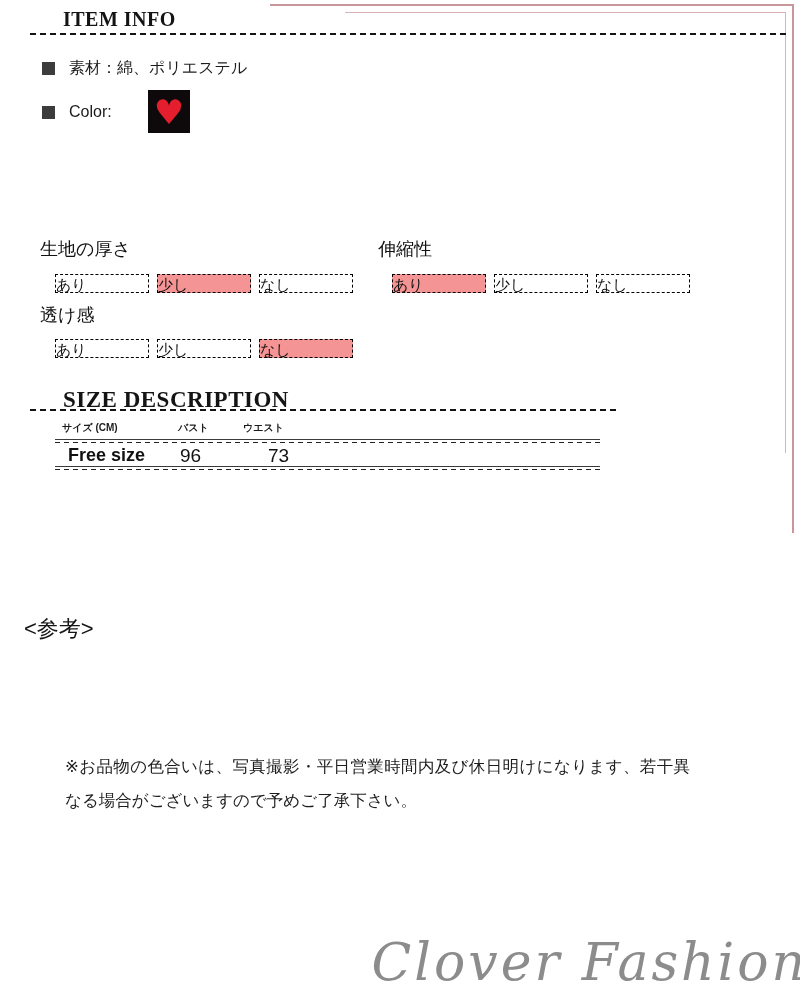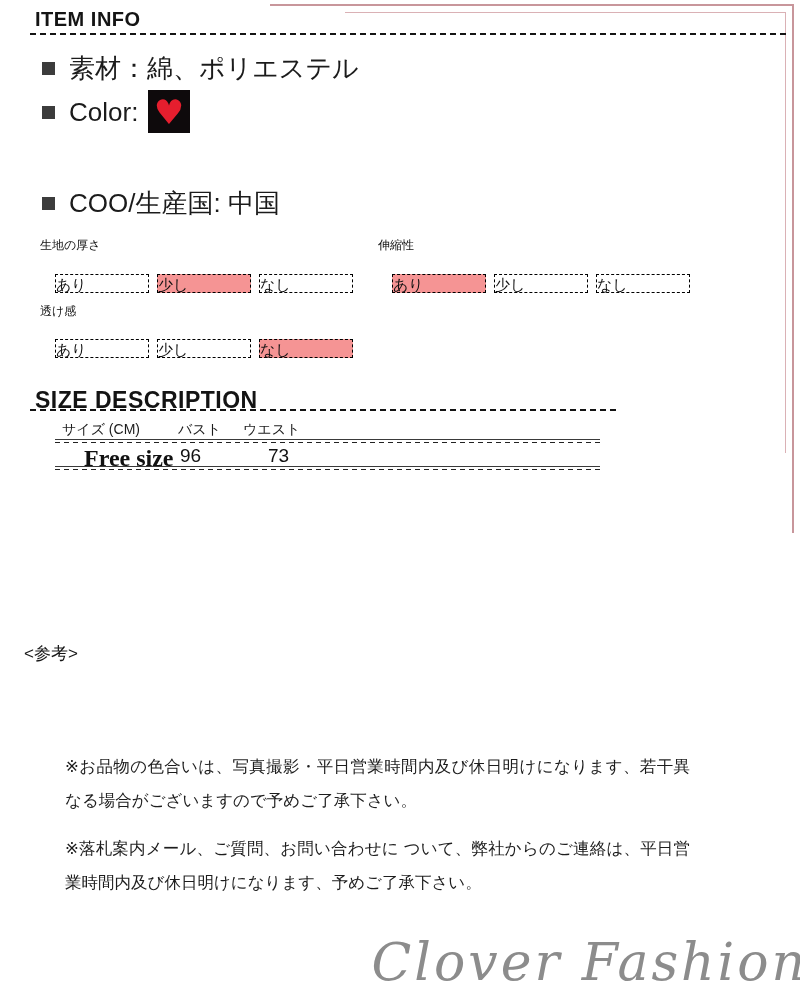--- a/index.html
+++ b/index.html
@@ -14,56 +14,56 @@
     border-right:2px solid var(--frame-outer-pink,#c8969b);
     box-sizing:border-box;pointer-events:none;
   }
   .frame-inner{
     position:absolute;left:345px;top:12px;width:441px;height:441px;
     border-top:1px solid var(--frame-inner-pink,#dab1b5);
     border-right:1px solid var(--frame-inner-pink,#dab1b5);
     box-sizing:border-box;pointer-events:none;
   }
   .serif-title{
-    position:absolute;font-family:Liberation Sans, sans-serif;
-    font-weight:bold;color:#141414;letter-spacing:.5px;white-space:nowrap;
+    position:absolute;font-family:Liberation Serif, serif;
+    font-weight:bold;color:#141414;letter-spacing:.5px;white-space:nowrap;margin-left:28px;
   }
   .item-info-title{left:35px;top:8px;font-size:20px;}
   .size-desc-title{left:35px;top:387px;font-size:23px;}
   .dash{position:absolute;height:2px;
     background:repeating-linear-gradient(90deg,#141414 0 6px,transparent 6px 10px);}
   .dash.item-info-divider{left:30px;top:33px;width:758px;}
   .dash.size-desc-divider{left:30px;top:409px;width:588px;height:2px;}
   
   .bullet-row{position:absolute;left:42px;display:flex;align-items:center;height:24px;}
   .sq{width:13px;height:13px;background:#3c3c3c;margin-right:14px;flex:0 0 auto;}
-  .btext{font-size:26px;color:#1b1b1b;white-space:nowrap;}
+  .btext{font-size:16px;color:#1b1b1b;white-space:nowrap;}
   .color-swatch{
     position:absolute;left:148px;top:90px;width:42px;height:43px;
     background:var(--swatch-black,#0e0a0c);display:flex;align-items:center;justify-content:center;
   }
   .heart{color:var(--heart-red,#e51e2e);font-size:34px;line-height:1;font-family:"DejaVu Sans",sans-serif;}
   
-  .attr-label{position:absolute;font-size:12px;font-weight:500;color:#111;white-space:nowrap;}
+  .attr-label{position:absolute;font-size:18px;font-weight:500;color:#111;white-space:nowrap;}
   .opt-row{position:absolute;display:flex;}
   .opt{
     width:94px;height:19px;line-height:19px;margin-right:8px;box-sizing:border-box;
     border:1.5px dashed #000;font-size:15px;color:#111;background:#fff;
   }
   .opt.selected{background:var(--selected-pink,#f59494);}
   
   .tcell{position:absolute;white-space:nowrap;}
-  .th{font-size:14px;font-weight:normal;color:#1b1b1b;}
+  .th{font-size:10px;font-weight:bold;color:#1b1b1b;}
   .td-num{font-size:19px;color:#111;}
-  .td-size{font-family:Liberation Serif, serif;font-weight:bold;font-size:24px;color:#111;margin-left:16px;}
+  .td-size{font-family:Liberation Sans, sans-serif;font-weight:bold;font-size:18px;color:#111;}
   .tline-solid{position:absolute;height:1px;background:#3a3a3a;}
   .tline-dash{position:absolute;height:1px;
     background:repeating-linear-gradient(90deg,#222 0 5px,transparent 5px 9px);}
   
-  .ref-title{position:absolute;left:24px;top:642px;font-size:17px;color:#161616;}
+  .ref-title{position:absolute;left:24px;top:614px;font-size:22px;color:#161616;}
   .note{position:absolute;left:65px;width:625px;font-size:16.5px;line-height:34px;color:#1d1d1d;text-align:justify;}
   .note-1{top:645px;}
   .note-2{top:749px;}
   .note-3{top:831px;}
   
   .logo{
     position:absolute;right:-8px;top:932px;white-space:nowrap;
     font-family:"DejaVu Serif","Liberation Serif",serif;font-style:italic;
     font-size:52px;color:var(--logo-gray,#8c8c8c);letter-spacing:3px;
   }
@@ -86,24 +86,20 @@
 
   <div class="bullet-row" style="top:100px">
     <span class="sq"></span>
     <span class="btext">Color:</span>
   </div>
   <div class="color-swatch">
     <span class="heart">♥</span>
   </div>
 
 
-  <div class="bullet-row" style="top:191px">
-    <span class="sq"></span>
-    <span class="btext">COO/生産国: 中国</span>
-  </div>
 
   <div class="attr-label" style="left:40px;top:237px">生地の厚さ</div>
   <div class="opt-row" style="left:55px;top:274px">
     <span class="opt">あり</span>
     <span class="opt selected">少し</span>
     <span class="opt">なし</span>
   </div>
 
   <div class="attr-label" style="left:378px;top:237px">伸縮性</div>
   <div class="opt-row" style="left:392px;top:274px">
@@ -129,17 +125,16 @@
   <div class="tline-dash" style="left:55px;top:442px;width:545px"></div>
 
   <span class="tcell td-size" style="left:68px;top:445px">Free size</span>
   <span class="tcell td-num" style="left:180px;top:445px">96</span>
   <span class="tcell td-num" style="left:268px;top:445px">73</span>
   <div class="tline-solid" style="left:55px;top:466px;width:545px"></div>
   <div class="tline-dash" style="left:55px;top:469px;width:545px"></div>
 
   <div class="ref-title">&lt;参考&gt;</div>
   <div class="note note-2">※お品物の色合いは、写真撮影・平日営業時間内及び休日明けになります、若干異なる場合がございますので予めご了承下さい。</div>
-  <div class="note note-3">※落札案内メール、ご質問、お問い合わせに ついて、弊社からのご連絡は、平日営業時間内及び休日明けになります、予めご了承下さい。</div>
 
   <div class="logo">Clover Fashion</div>
 
 </div>
 
 </body></html>

